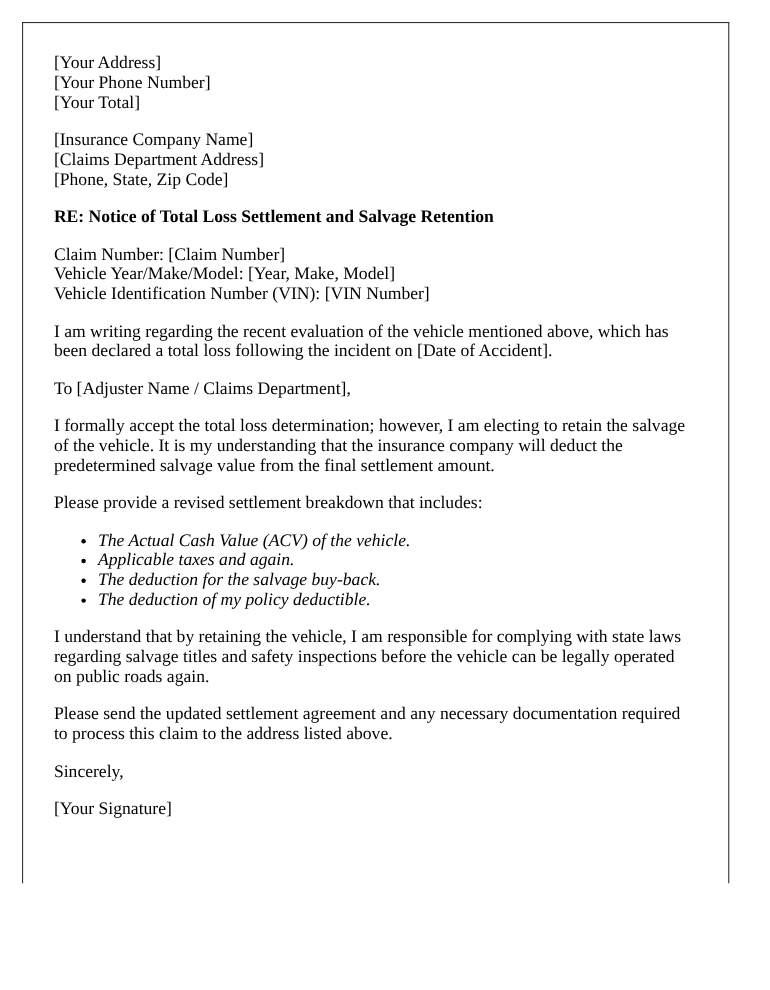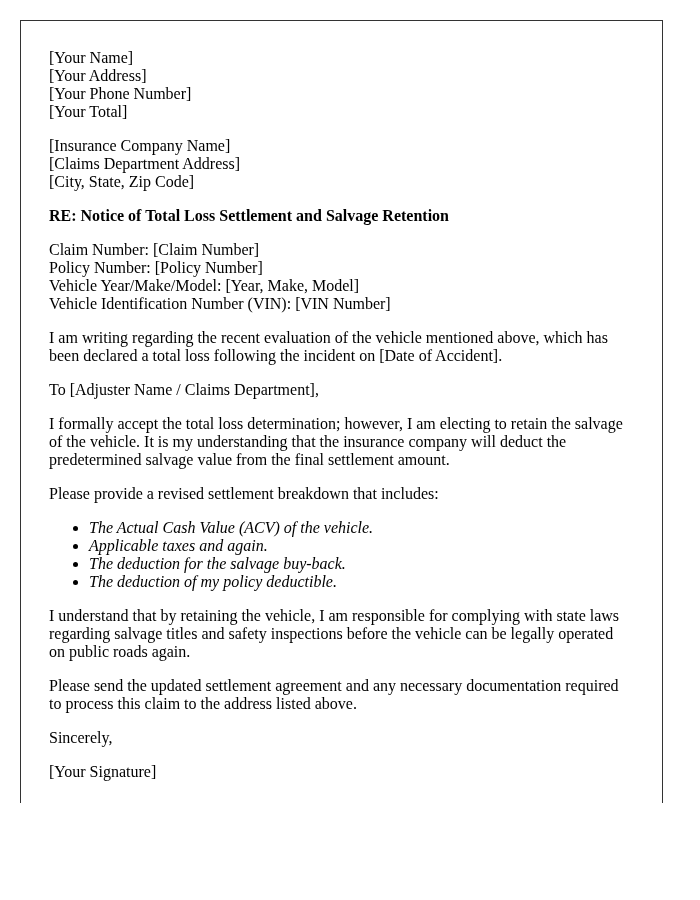--- a/index.html
+++ b/index.html
@@ -48,38 +48,36 @@
       margin: 0;
       font-style: italic;
     }
   </style>
 </head>
 <body>
 
 <div class="letter">
 
   <div class="block">
-    <span class="line">[Your Name]</span>
     <span class="line">[Your Address]</span>
     <span class="line">[Your Phone Number]</span>
     <span class="line">[Your Total]</span>
   </div>
 
 
   <div class="block">
     <span class="line">[Insurance Company Name]</span>
     <span class="line">[Claims Department Address]</span>
-    <span class="line">[City, State, Zip Code]</span>
+    <span class="line">[Phone, State, Zip Code]</span>
   </div>
 
   <div class="subject">RE: Notice of Total Loss Settlement and Salvage Retention</div>
 
   <div class="block">
     <span class="line">Claim Number: [Claim Number]</span>
-    <span class="line">Policy Number: [Policy Number]</span>
     <span class="line">Vehicle Year/Make/Model: [Year, Make, Model]</span>
     <span class="line">Vehicle Identification Number (VIN): [VIN Number]</span>
   </div>
 
   <p>I am writing regarding the recent evaluation of the vehicle mentioned above, which has been declared a total loss following the incident on [Date of Accident].</p>
 
   <p>To [Adjuster Name / Claims Department],</p>
   <p>I formally accept the total loss determination; however, I am electing to retain the salvage of the vehicle. It is my understanding that the insurance company will deduct the predetermined salvage value from the final settlement amount.</p>
   <p>Please provide a revised settlement breakdown that includes:</p>
 

